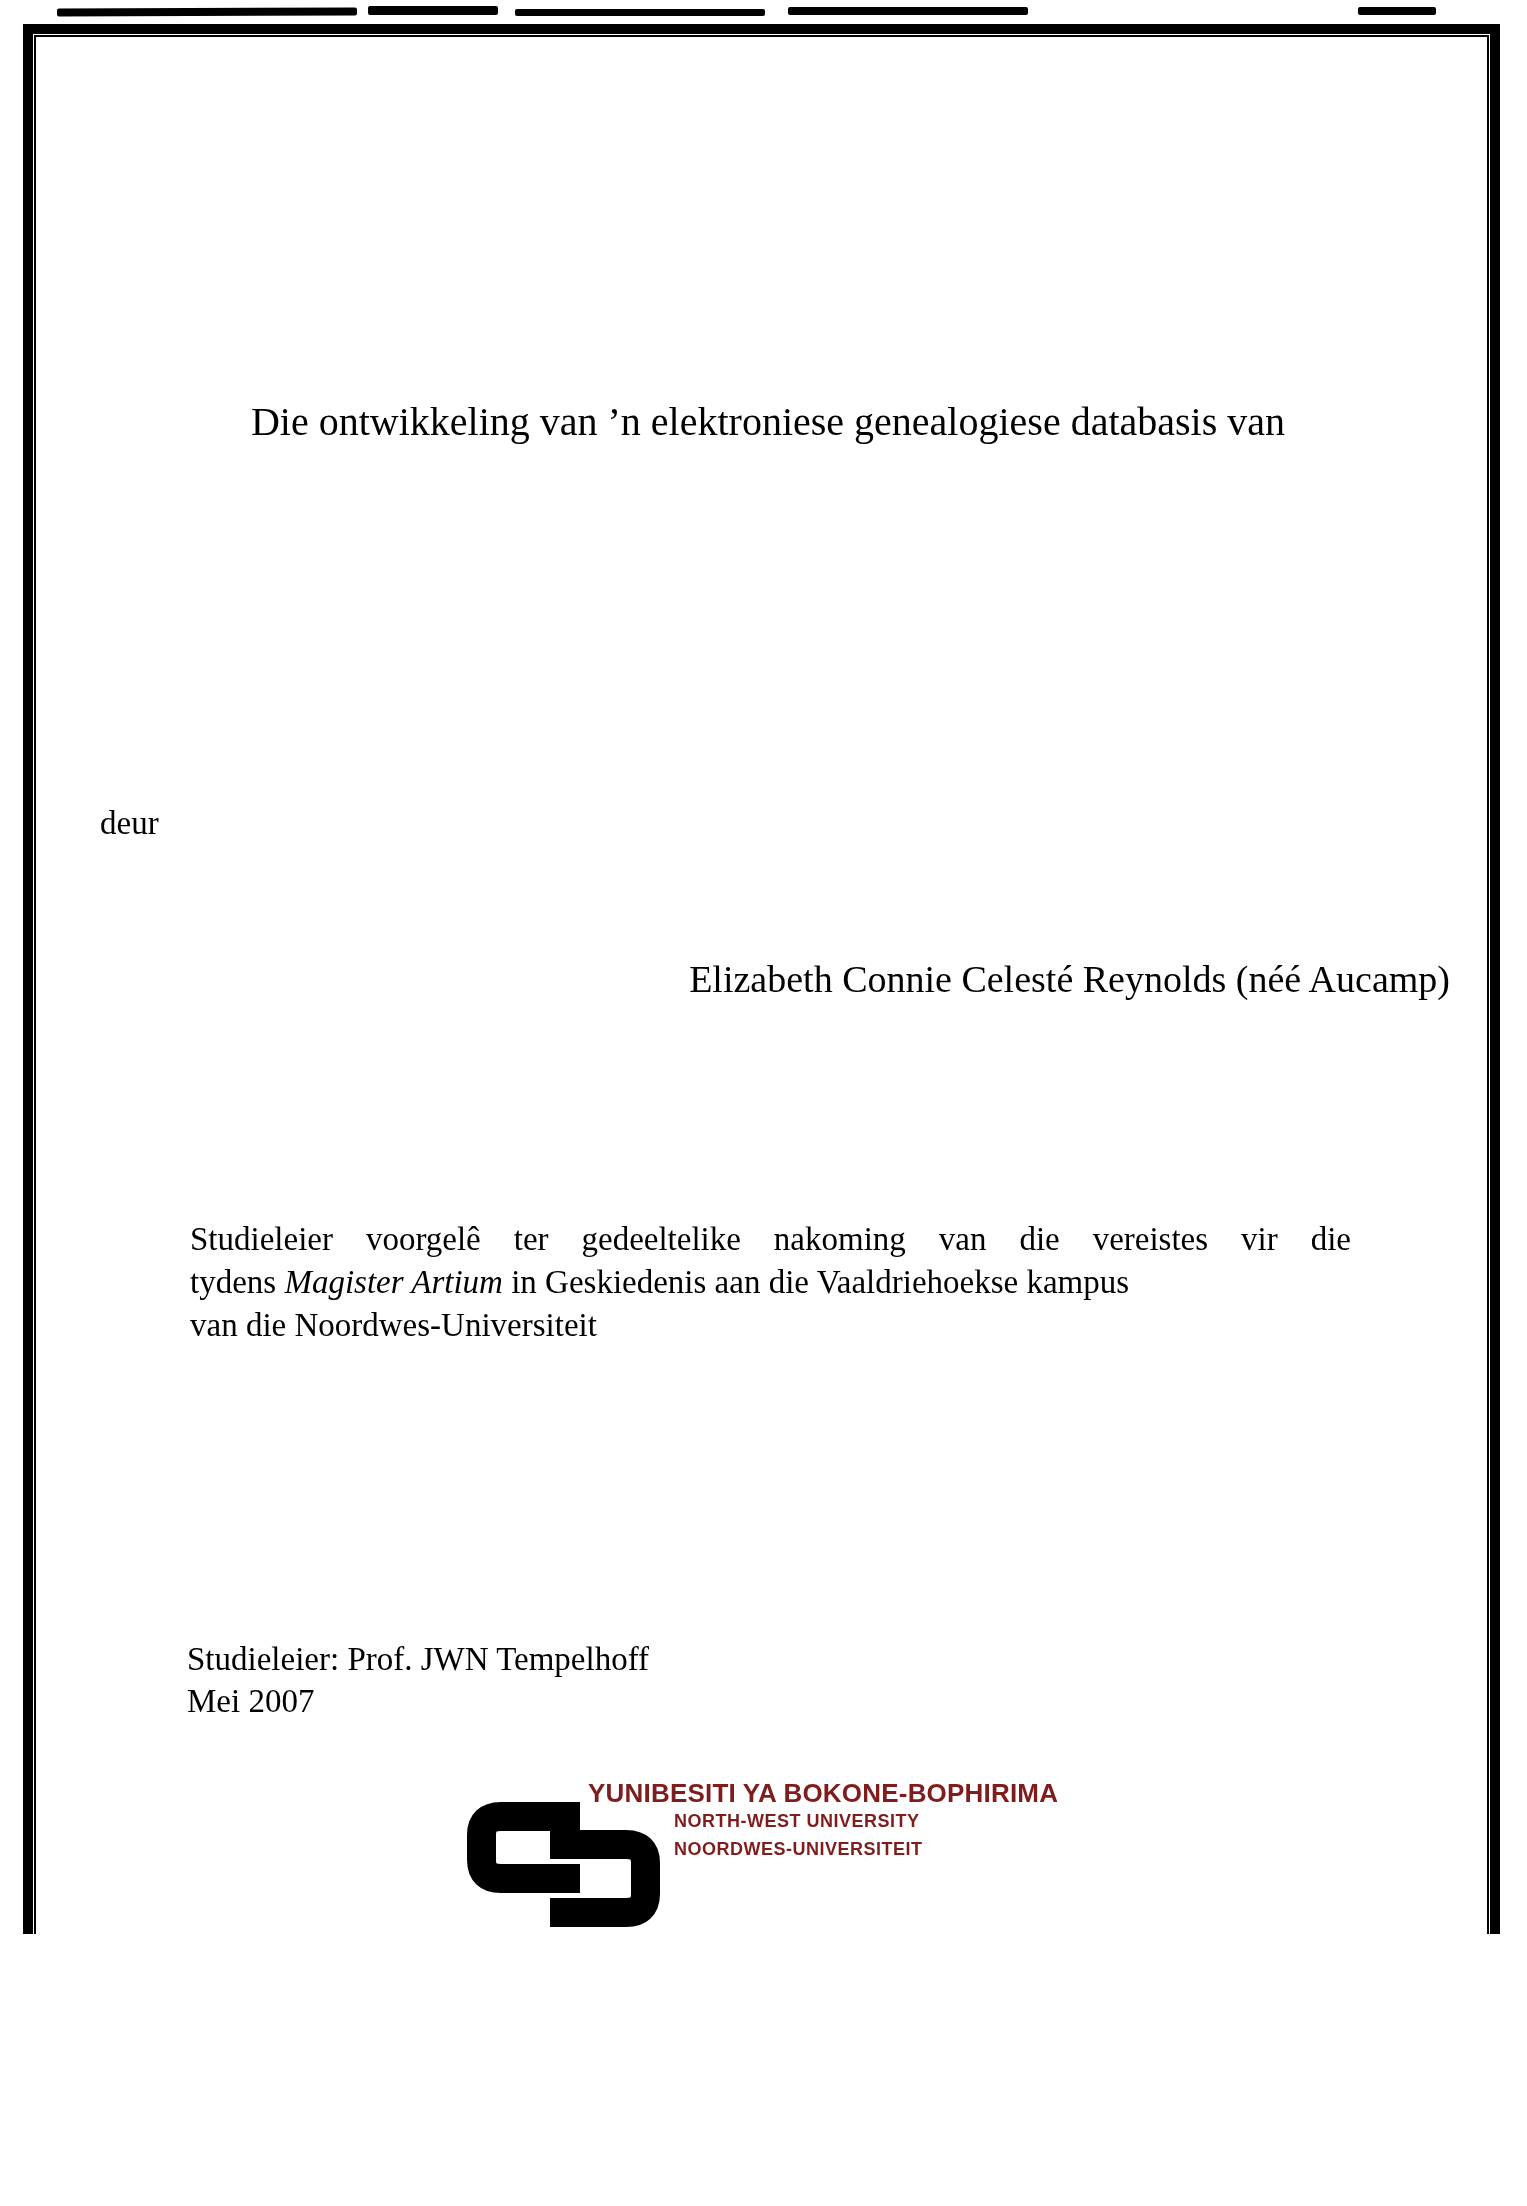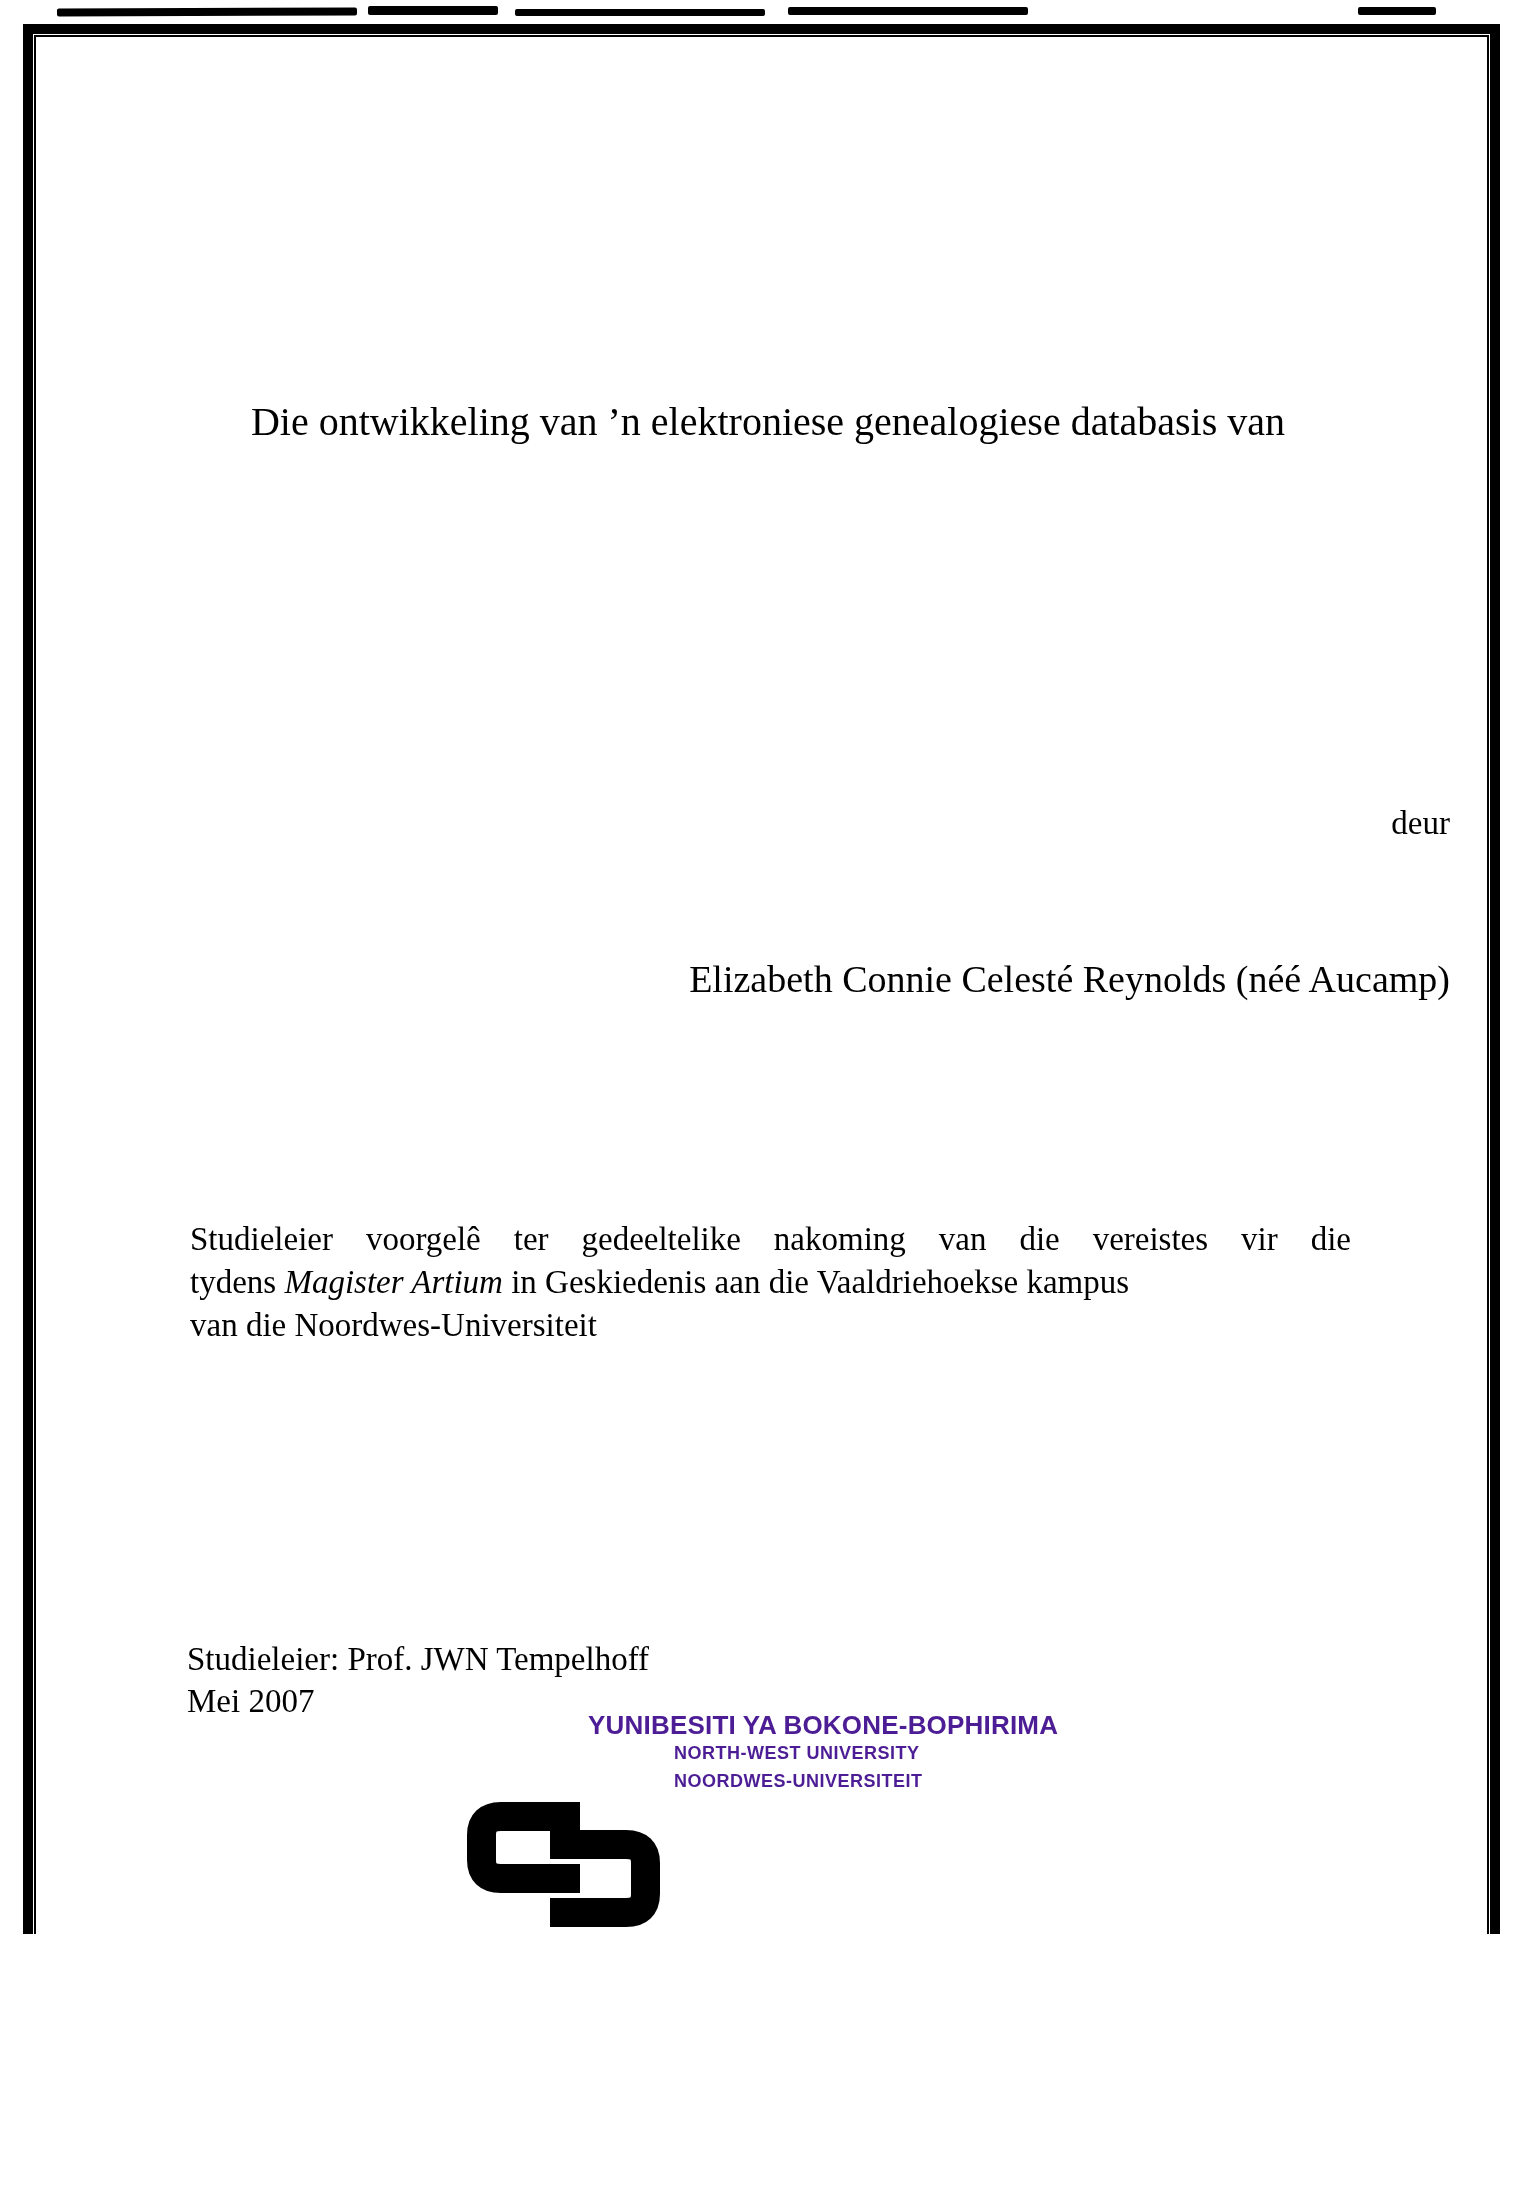--- a/index.html
+++ b/index.html
@@ -51,21 +51,21 @@
     text-align: center;
     font-size: 40px;
     line-height: 82px;
     white-space: nowrap;
   }
   .byline {
     position: absolute;
     top: 802px;
     left: 100px;
     right: 77px;
-    text-align: right;
+    text-align: left;
     font-size: 33px;
     line-height: 42px;
   }
   .author {
     position: absolute;
     top: 954px;
     left: 120px;
     right: 77px;
     text-align: right;
     font-size: 38px;
@@ -97,24 +97,24 @@
   .logo-mark {
     position: absolute;
     left: 467px;
     top: 1802px;
     width: 193px;
     height: 125px;
   }
   .logo-text {
     position: absolute;
     left: 588px;
-    top: 1711px;
+    top: 1779px;
     font-family: "Liberation Sans", "DejaVu Sans", sans-serif;
     font-weight: 700;
-    color: #4c1d95;
+    color: #7f1d1d;
     line-height: 28px;
     white-space: nowrap;
   }
   .logo-text .l1 { font-size: 26px; letter-spacing: 0.2px; }
   .logo-text .l2, .logo-text .l3 { font-size: 18px; margin-left: 86px; letter-spacing: 0.5px; }
 </style>
 </head>
 <body>
 
 <div class="page">

